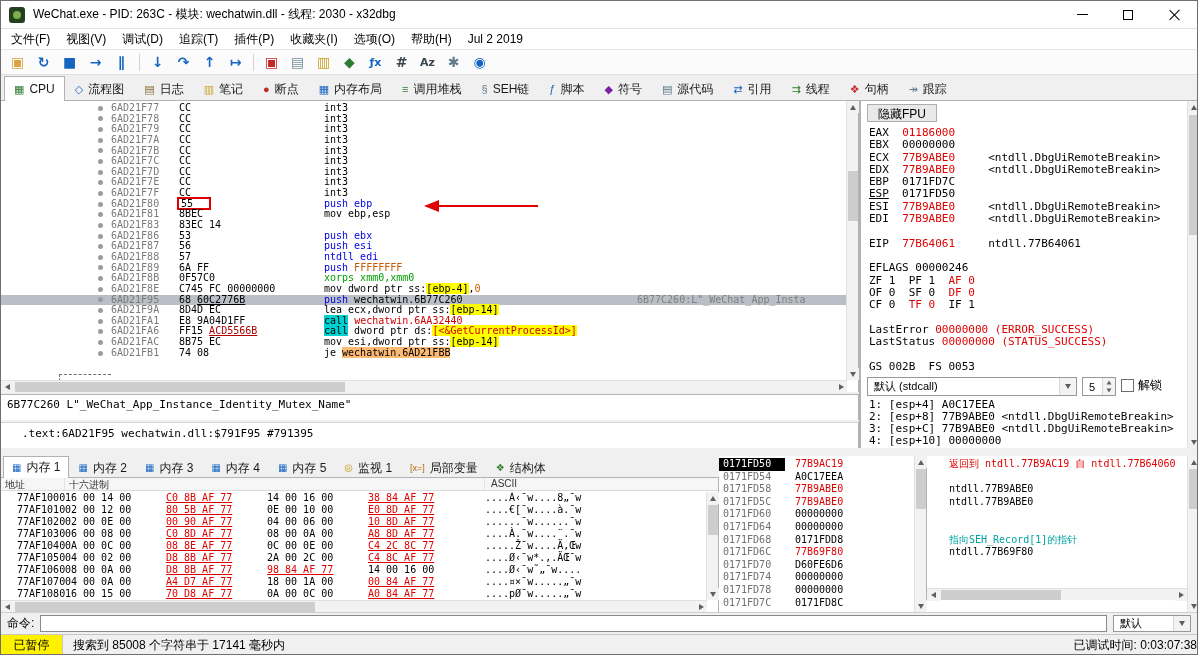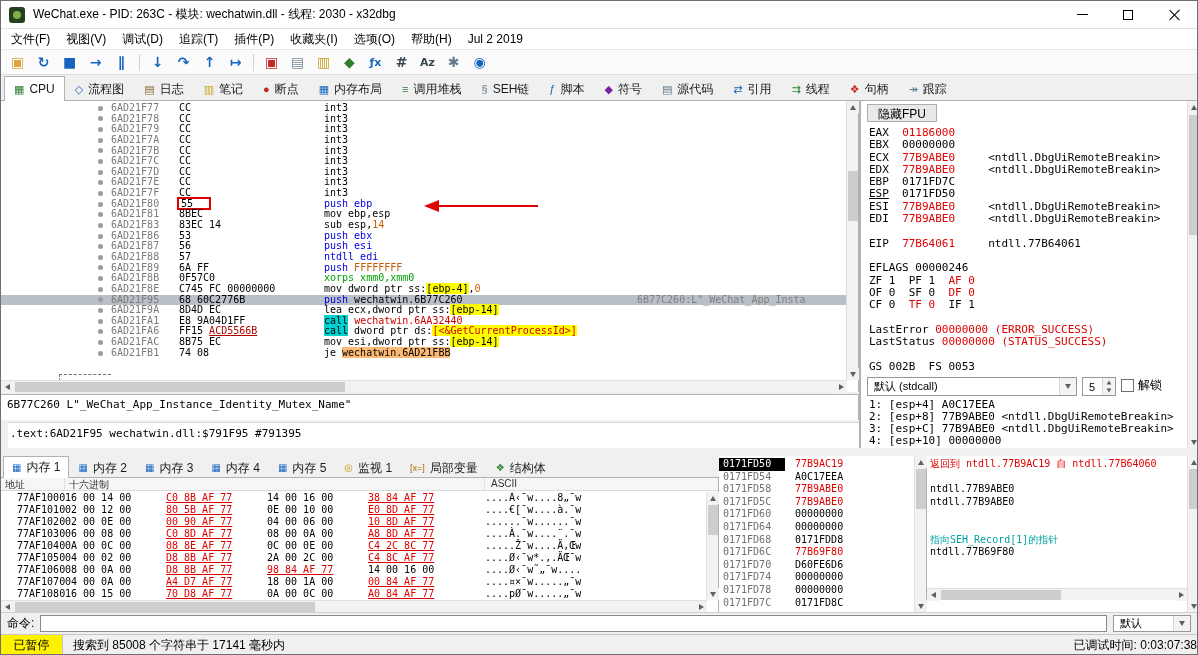--- a/index.html
+++ b/index.html
@@ -47,40 +47,40 @@
   .ddotc{width:22px;flex:none;display:flex;align-items:center;justify-content:center}
   .ddot{width:5px;height:5px;border-radius:50%;background:#9c9c9c;display:block}
   .daddr{width:68px;flex:none;color:#7a7a7a}
   .dbytes{width:145px;flex:none;color:#000}
   .dins{width:313px;flex:none}
   .dcmt{color:#808080}
   .t-b{color:#000}.t-bl{color:#0000e0}.t-or{color:#c45a00}.t-grn{color:#00a000}
   .t-red{color:#d00000}
   .t-ym{background:#ffff00;color:#000}.t-yb{background:#fdba74;color:#000}
   .t-cl{background:#00d2d2;color:#000}.t-redy{background:#ffff00;color:#d00000}
-  .t-u{}.t-ru{text-decoration:underline;color:#b00000}
+  .t-u{text-decoration:underline}.t-ru{text-decoration:underline;color:#b00000}
   .redbox{display:inline-block;border:2px solid #e00000;padding:0 16px 0 2px;margin:-2px 0 -3px -2px;height:13px;line-height:10px}
   .jd-h{position:absolute;left:58px;top:273px;width:52px;border-top:1px dashed #6e6e6e}
   .jd-v{position:absolute;left:58px;top:273px;height:16px;border-left:1px dashed #6e6e6e}
   #anno-svg{position:absolute;left:0;top:0;pointer-events:none}
 
   
   .vscroll{position:absolute;width:12px;background:#f2f2f2;border-left:1px solid #e0e0e0}
   .hscroll{position:absolute;height:12px;background:#f2f2f2;border-top:1px solid #e0e0e0}
   .sc-btn{position:absolute;width:12px;height:12px;display:flex;align-items:center;justify-content:center;background:#f2f2f2}
   .vs-thumb{position:absolute;left:1px;width:10px;background:#cdcdcd}
   .hs-thumb{position:absolute;top:1px;height:10px;background:#cdcdcd}
   .tri-up{width:0;height:0;border-left:3.5px solid transparent;border-right:3.5px solid transparent;border-bottom:5px solid #5f5f5f}
   .tri-down{width:0;height:0;border-left:3.5px solid transparent;border-right:3.5px solid transparent;border-top:5px solid #5f5f5f}
   .tri-left{width:0;height:0;border-top:3.5px solid transparent;border-bottom:3.5px solid transparent;border-right:5px solid #5f5f5f}
   .tri-right{width:0;height:0;border-top:3.5px solid transparent;border-bottom:3.5px solid transparent;border-left:5px solid #5f5f5f}
 
   
   #info1{position:absolute;left:0;top:393px;width:858px;height:26px;background:#fff;border-top:1px solid #b2b2b2;border-right:1px solid #b2b2b2;padding:3px 6px;font-size:11px}
-  #info2{position:absolute;left:7px;top:421px;width:858px;height:26px;background:#fff;border-top:1px solid #d6d6d6;border-right:1px solid #b2b2b2;padding:4px 2px;font-size:11px}
+  #info2{position:absolute;left:0;top:421px;width:858px;height:26px;background:#fff;border-top:1px solid #d6d6d6;border-right:1px solid #b2b2b2;padding:4px 21px;font-size:11px}
 
   
   #regs{position:absolute;left:860px;top:100px;width:338px;height:347px;background:#fff}
   #fpu-btn{position:absolute;left:6px;top:3px;height:18px;padding:1px 10px;border:1px solid #adadad;background:#e9e9e9;font-size:12px}
   #reg-lines{position:absolute;left:8px;top:26px;right:14px;font-size:11px;line-height:12.3px;white-space:pre;overflow:hidden}
   .rline{height:12.3px}
   .rs-k{color:#000}.rs-r{color:#e00000}.rs-u{text-decoration:underline}
   #reg-combo-row{position:absolute;left:6px;top:276px;height:20px;display:flex;align-items:flex-start;gap:5px}
   .combo{display:flex;align-items:center;height:19px;border:1px solid #979797;background:#fff;padding-left:6px;font-size:11px}
   .combo .arrowbox{margin-left:auto;width:17px;height:100%;display:flex;align-items:center;justify-content:center;border-left:1px solid #d8d8d8;background:#f3f3f3}
@@ -119,21 +119,21 @@
   #stack{position:absolute;left:718px;top:455px;width:208px;height:156px;background:#fff;border-right:1px solid #b2b2b2}
   #stack-rows{position:absolute;left:0;top:2px;width:196px;height:152px;overflow:hidden;font-family:"DejaVu Sans Mono",monospace;font-size:10px;line-height:12.6px;white-space:pre}
   .str{display:flex;height:12.6px}
   .st-addr{width:66px;padding-left:4px;color:#6f6f6f;flex:none}
   .st-addr.spsel{background:#000;color:#fff}
   .st-val{padding-left:10px}
   .v-r{color:#e00000}.v-k{color:#000}
 
   
   #comments{position:absolute;left:926px;top:455px;width:260px;height:156px;background:#fff}
-  #comment-rows{position:absolute;left:3px;top:2px;right:0;height:128px;overflow:hidden;font-family:"DejaVu Sans Mono",monospace;font-size:10px;line-height:12.6px;white-space:pre}
+  #comment-rows{position:absolute;left:22px;top:2px;right:0;height:128px;overflow:hidden;font-family:"DejaVu Sans Mono",monospace;font-size:10px;line-height:12.6px;white-space:pre}
   .cmr{height:12.6px}
   .c-red{color:#e00000}.c-cyan{color:#00a3a3}.c-k{color:#000}
 
   
   #cmdbar{position:absolute;left:0;top:611px;width:100%;height:22px;background:#f0f0f0;border-top:1px solid #cfcfcf;display:flex;align-items:center;padding:0 6px;gap:6px}
   #cmd-input{flex:1;height:17px;border:1px solid #8a8a8a;background:#fff;font-size:11px;padding:0 4px;font-family:"DejaVu Sans Mono",monospace}
   #cmd-combo{width:78px;height:17px}
   #statusbar{position:absolute;left:0;top:633px;width:100%;height:22px;background:#f0f0f0;border-top:1px solid #c6c6c6;display:flex;align-items:center}
   #status-state{width:62px;height:100%;display:flex;align-items:center;justify-content:center;border-right:1px solid #c6c6c6;font-size:12px}
   #status-msg{padding-left:10px;font-size:12px}
@@ -302,21 +302,21 @@
         <div class="dr"><span class="dgut"></span><span class="ddotc"><i class="ddot"></i></span><span class="daddr">6AD21F78</span><span class="dbytes"><span>CC</span></span><span class="dins"><span class="t-b">int3</span></span></div>
         <div class="dr"><span class="dgut"></span><span class="ddotc"><i class="ddot"></i></span><span class="daddr">6AD21F79</span><span class="dbytes"><span>CC</span></span><span class="dins"><span class="t-b">int3</span></span></div>
         <div class="dr"><span class="dgut"></span><span class="ddotc"><i class="ddot"></i></span><span class="daddr">6AD21F7A</span><span class="dbytes"><span>CC</span></span><span class="dins"><span class="t-b">int3</span></span></div>
         <div class="dr"><span class="dgut"></span><span class="ddotc"><i class="ddot"></i></span><span class="daddr">6AD21F7B</span><span class="dbytes"><span>CC</span></span><span class="dins"><span class="t-b">int3</span></span></div>
         <div class="dr"><span class="dgut"></span><span class="ddotc"><i class="ddot"></i></span><span class="daddr">6AD21F7C</span><span class="dbytes"><span>CC</span></span><span class="dins"><span class="t-b">int3</span></span></div>
         <div class="dr"><span class="dgut"></span><span class="ddotc"><i class="ddot"></i></span><span class="daddr">6AD21F7D</span><span class="dbytes"><span>CC</span></span><span class="dins"><span class="t-b">int3</span></span></div>
         <div class="dr"><span class="dgut"></span><span class="ddotc"><i class="ddot"></i></span><span class="daddr">6AD21F7E</span><span class="dbytes"><span>CC</span></span><span class="dins"><span class="t-b">int3</span></span></div>
         <div class="dr"><span class="dgut"></span><span class="ddotc"><i class="ddot"></i></span><span class="daddr">6AD21F7F</span><span class="dbytes"><span>CC</span></span><span class="dins"><span class="t-b">int3</span></span></div>
         <div class="dr"><span class="dgut"></span><span class="ddotc"><i class="ddot"></i></span><span class="daddr">6AD21F80</span><span class="dbytes"><span class=" redbox" style="border-color: rgb(224, 0, 0);">55</span></span><span class="dins"><span class="t-bl">push ebp</span></span></div>
         <div class="dr"><span class="dgut"></span><span class="ddotc"><i class="ddot"></i></span><span class="daddr">6AD21F81</span><span class="dbytes"><span>8BEC</span></span><span class="dins"><span class="t-b">mov ebp,esp</span></span></div>
-        <div class="dr"><span class="dgut"></span><span class="ddotc"><i class="ddot"></i></span><span class="daddr">6AD21F83</span><span class="dbytes"><span>83EC 14</span></span><span class="dins"><span class="t-b">sub esp,</span><span class="t-or">14</span></span></div>
+        <div class="dr"><span class="dgut"></span><span class="ddotc"><i class="ddot"></i></span><span class="daddr">6AD21F83</span><span class="dbytes"><span>83EC 14</span></span></div>
         <div class="dr"><span class="dgut"></span><span class="ddotc"><i class="ddot"></i></span><span class="daddr">6AD21F86</span><span class="dbytes"><span>53</span></span><span class="dins"><span class="t-bl">push ebx</span></span></div>
         <div class="dr"><span class="dgut"></span><span class="ddotc"><i class="ddot"></i></span><span class="daddr">6AD21F87</span><span class="dbytes"><span>56</span></span><span class="dins"><span class="t-bl">push esi</span></span></div>
         <div class="dr"><span class="dgut"></span><span class="ddotc"><i class="ddot"></i></span><span class="daddr">6AD21F88</span><span class="dbytes"><span>57</span></span><span class="dins"><span class="t-bl">ntdll edi</span></span></div>
         <div class="dr"><span class="dgut"></span><span class="ddotc"><i class="ddot"></i></span><span class="daddr">6AD21F89</span><span class="dbytes"><span>6A FF</span></span><span class="dins"><span class="t-bl">push </span><span class="t-or">FFFFFFFF</span></span></div>
         <div class="dr"><span class="dgut"></span><span class="ddotc"><i class="ddot"></i></span><span class="daddr">6AD21F8B</span><span class="dbytes"><span>0F57C0</span></span><span class="dins"><span class="t-grn">xorps xmm0,xmm0</span></span></div>
         <div class="dr"><span class="dgut"></span><span class="ddotc"><i class="ddot"></i></span><span class="daddr">6AD21F8E</span><span class="dbytes"><span>C745 FC 00000000</span></span><span class="dins"><span class="t-b">mov dword ptr ss:</span><span class="t-ym">[ebp-4]</span><span class="t-b">,</span><span class="t-or">0</span></span></div>
         <div class="dr sel"><span class="dgut"></span><span class="ddotc"><i class="ddot"></i></span><span class="daddr">6AD21F95</span><span class="dbytes"><span>68 </span><span class="t-u">60C2776B</span></span><span class="dins"><span class="t-bl">push </span><span class="t-b">wechatwin.6B77C260</span></span><span class="dcmt">6B77C260:L"_WeChat_App_Insta</span></div>
         <div class="dr"><span class="dgut"></span><span class="ddotc"><i class="ddot"></i></span><span class="daddr">6AD21F9A</span><span class="dbytes"><span>8D4D EC</span></span><span class="dins"><span class="t-b">lea ecx,dword ptr ss:</span><span class="t-ym">[ebp-14]</span></span></div>
         <div class="dr"><span class="dgut"></span><span class="ddotc"><i class="ddot"></i></span><span class="daddr">6AD21FA1</span><span class="dbytes"><span>E8 9A04D1FF</span></span><span class="dins"><span class="t-cl">call</span><span class="t-b"> </span><span class="t-red">wechatwin.6AA32440</span></span></div>
         <div class="dr"><span class="dgut"></span><span class="ddotc"><i class="ddot"></i></span><span class="daddr">6AD21FA6</span><span class="dbytes"><span>FF15 </span><span class="t-ru">ACD5566B</span></span><span class="dins"><span class="t-cl">call</span><span class="t-b"> dword ptr ds:</span><span class="t-redy">[&lt;&amp;GetCurrentProcessId&gt;]</span></span></div>

